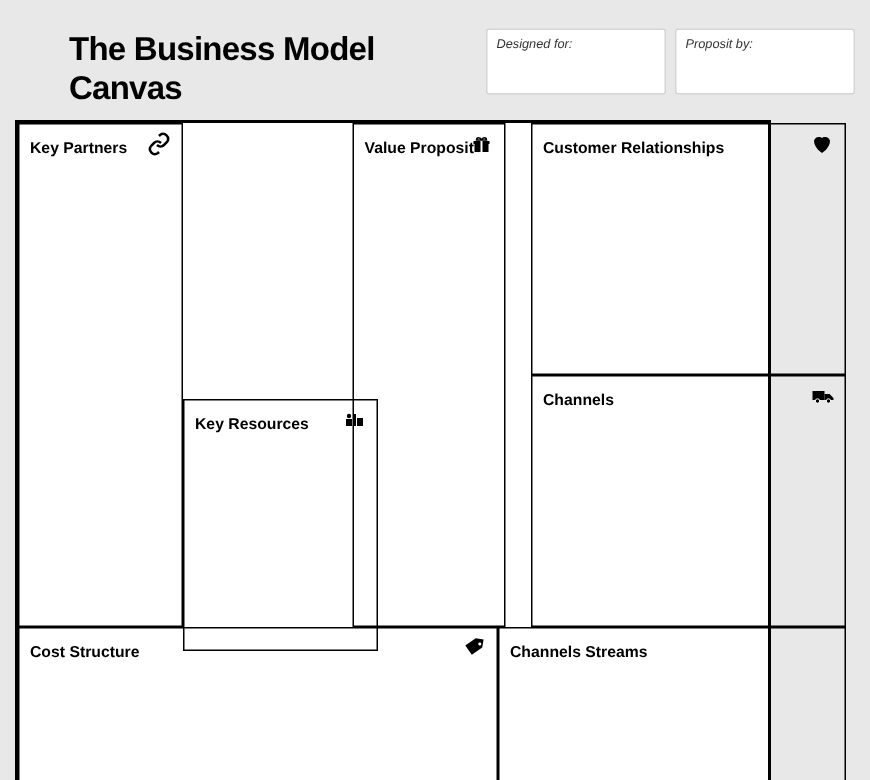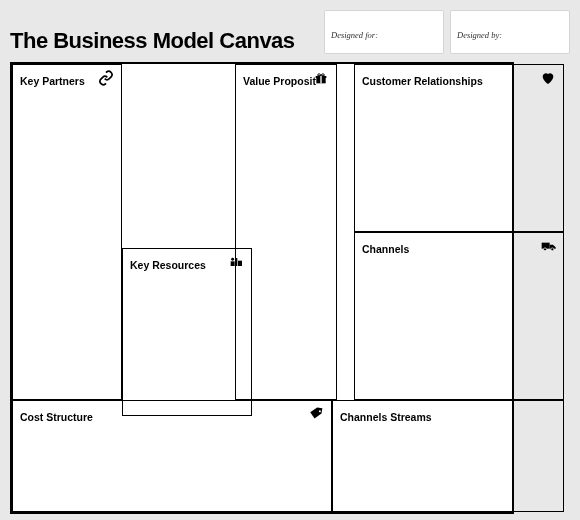--- a/index.html
+++ b/index.html
@@ -11,46 +11,46 @@
     width: 580px;
     height: 520px;
   }
   .page {
     width: 580px;
     height: 520px;
     padding: 10px 10px 0 10px;
   }
   .header-row {
     display: flex;
-    align-items: flex-end;
+    align-items: center;
     margin-bottom: 8px;
+    margin-left: 36px;
   }
   .title {
     flex: 1;
     font-size: 22px;
     font-weight: 900;
     color: #000;
     letter-spacing: -0.5px;
     padding-top: 10px;
   }
   .meta {
     display: flex;
     gap: 6px;
   }
   .meta-box {
     background: #fff;
     border: 1px solid #d5d5d5;
     width: 120px;
     height: 44px;
-    padding: 19px 6px;
+    padding: 4px 6px;
     font-size: 8.5px;
     font-style: italic;
     color: #333;
     border-radius: 2px;
-    font-family: Liberation Serif, serif;
   }
   .canvas {
     background: #fff;
     border: 2px solid #000;
     width: 504px;
     height: 452px;
     position: relative;
   }
   .box {
     position: absolute;
@@ -88,21 +88,21 @@
 
 <div class="page">
 
   <div class="header-row">
     <div class="title">The Business Model Canvas</div>
     <div class="meta">
       <div class="meta-box">
         <span>Designed for:</span>
       </div>
       <div class="meta-box">
-        <span>Designed by:</span>
+        <span>Proposit by:</span>
       </div>
     </div>
   </div>
 
   <div class="canvas">
 
     <div class="box kp">
       <span class="box-label">Key Partners</span>
       <span class="box-icon">
         <svg viewBox="0 0 24 24" width="16" height="16" fill="none" stroke="currentColor" stroke-width="2.5">

